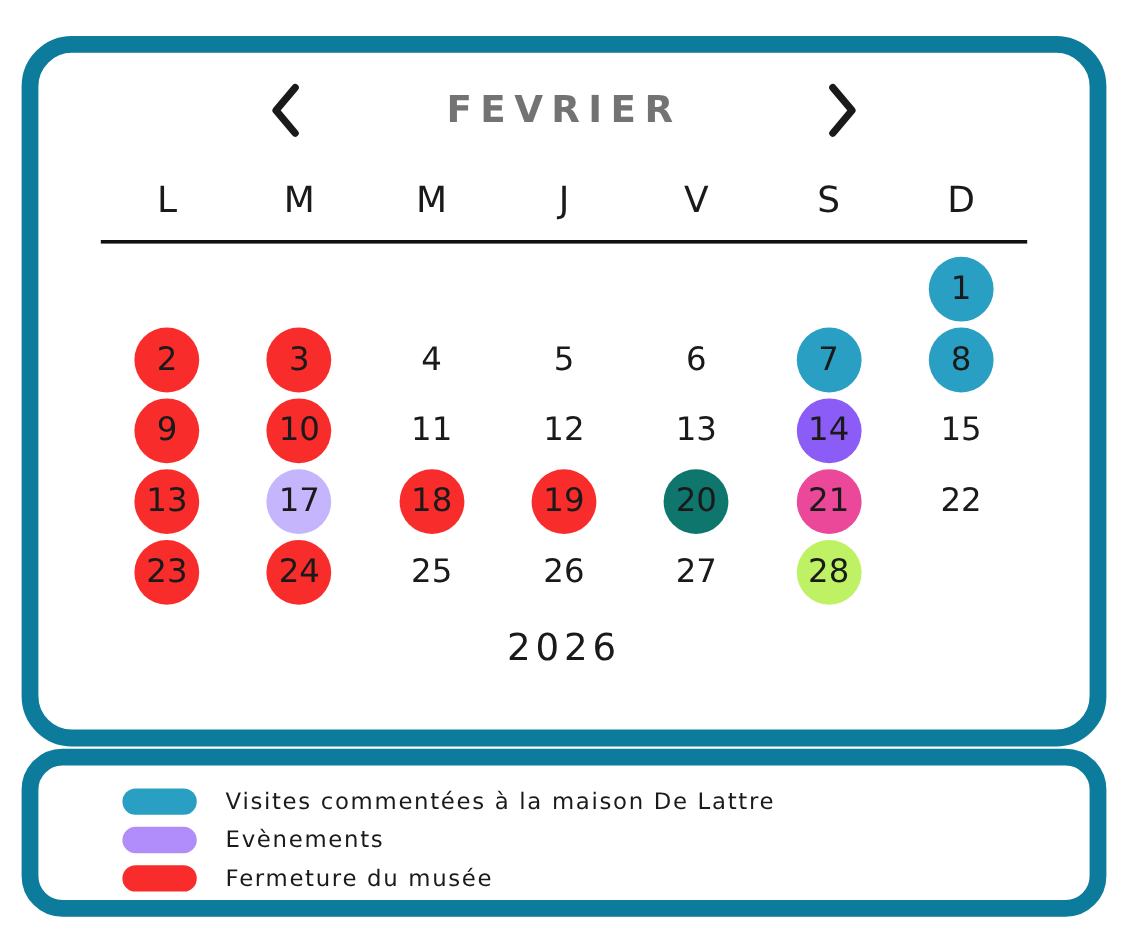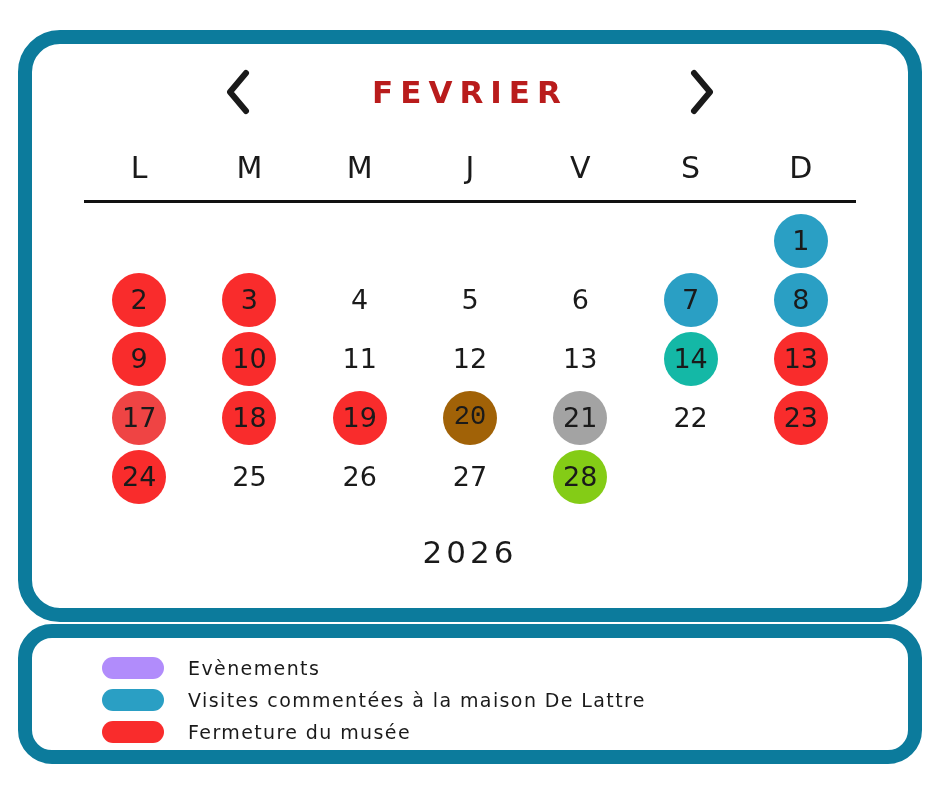--- a/index.html
+++ b/index.html
@@ -38,21 +38,21 @@
     position: relative;
     height: 96px;
     display: flex;
     align-items: center;
     justify-content: center;
   }
   .month-title {
     font-size: 31px;
     font-weight: bold;
     letter-spacing: 7px;
-    color: #b91c1c;
+    color: #737373;
     text-transform: uppercase;
   }
   .nav-arrow {
     position: absolute;
     top: 50%;
     transform: translateY(-50%);
     width: 40px;
     height: 46px;
     cursor: pointer;
     display: flex;
@@ -111,21 +111,21 @@
   .day-num.visite { background: #2a9fc4; }
   .day-num.fermeture { background: #f92c2c; }
   .day-cell.empty .day-num { background: none; }
 
   
   .year {
     text-align: center;
     font-size: 31px;
     letter-spacing: 4px;
     color: #1a1a1a;
-    margin-top: 28px;
+    margin-top: 16px;
   }
 
   
   .legend-card {
     position: absolute;
     left: 18px;
     top: 624px;
     width: 904px;
     height: 140px;
     box-sizing: border-box;
@@ -244,77 +244,80 @@
         <div class="day-cell">
           <div class="day-num">11</div>
         </div>
         <div class="day-cell">
           <div class="day-num">12</div>
         </div>
         <div class="day-cell">
           <div class="day-num">13</div>
         </div>
         <div class="day-cell">
-          <div class="day-num visite" style="background: #14b8a6;">14</div>
+          <div class="day-num visite" style="background: #8b5cf6;">14</div>
+        </div>
+        <div class="day-cell">
+          <div class="day-num">15</div>
         </div>
         <div class="day-cell">
           <div class="day-num fermeture" style="background: rgb(249, 44, 44);">13</div>
         </div>
         <div class="day-cell">
-          <div class="day-num fermeture" style="background: #ef4444;">17</div>
+          <div class="day-num fermeture" style="background: #c4b5fd;">17</div>
         </div>
         <div class="day-cell">
           <div class="day-num fermeture" style="background: rgb(249, 44, 44);">18</div>
         </div>
         <div class="day-cell">
           <div class="day-num fermeture" style="background: rgb(249, 44, 44);">19</div>
         </div>
         <div class="day-cell">
-          <div class="day-num fermeture" style="background: #a16207; font-family: Liberation Mono, monospace;">20</div>
-        </div>
-        <div class="day-cell">
-          <div class="day-num visite" style="background: #a3a3a3;">21</div>
+          <div class="day-num fermeture" style="background: #0f766e;">20</div>
+        </div>
+        <div class="day-cell">
+          <div class="day-num visite" style="background: #ec4899;">21</div>
         </div>
         <div class="day-cell">
           <div class="day-num">22</div>
         </div>
         <div class="day-cell">
           <div class="day-num fermeture" style="background: rgb(249, 44, 44);">23</div>
         </div>
         <div class="day-cell">
           <div class="day-num fermeture" style="background: rgb(249, 44, 44);">24</div>
         </div>
         <div class="day-cell">
           <div class="day-num">25</div>
         </div>
         <div class="day-cell">
           <div class="day-num">26</div>
         </div>
         <div class="day-cell">
           <div class="day-num">27</div>
         </div>
         <div class="day-cell">
-          <div class="day-num visite" style="background: #84cc16;">28</div>
+          <div class="day-num visite" style="background: #bef264;">28</div>
         </div>
         <div class="day-cell empty">
           <div class="day-num"></div>
         </div>
       </div>
 
     <div class="year">2026</div>
   </div>
 
   <div class="legend-card" style="border-color: rgb(12, 123, 156);">
+    <div class="legend-row">
+      <span class="legend-swatch" style="background: rgb(42, 159, 196);"></span>
+      <span class="legend-label">Visites commentées à la maison De Lattre</span>
+    </div>
     <div class="legend-row">
       <span class="legend-swatch" style="background: rgb(177, 140, 251);"></span>
       <span class="legend-label">Evènements</span>
     </div>
     <div class="legend-row">
-      <span class="legend-swatch" style="background: rgb(42, 159, 196);"></span>
-      <span class="legend-label">Visites commentées à la maison De Lattre</span>
-    </div>
-    <div class="legend-row">
       <span class="legend-swatch" style="background: rgb(249, 44, 44);"></span>
       <span class="legend-label">Fermeture du musée</span>
     </div>
   </div>
 
 </div>
 
 </body></html>

